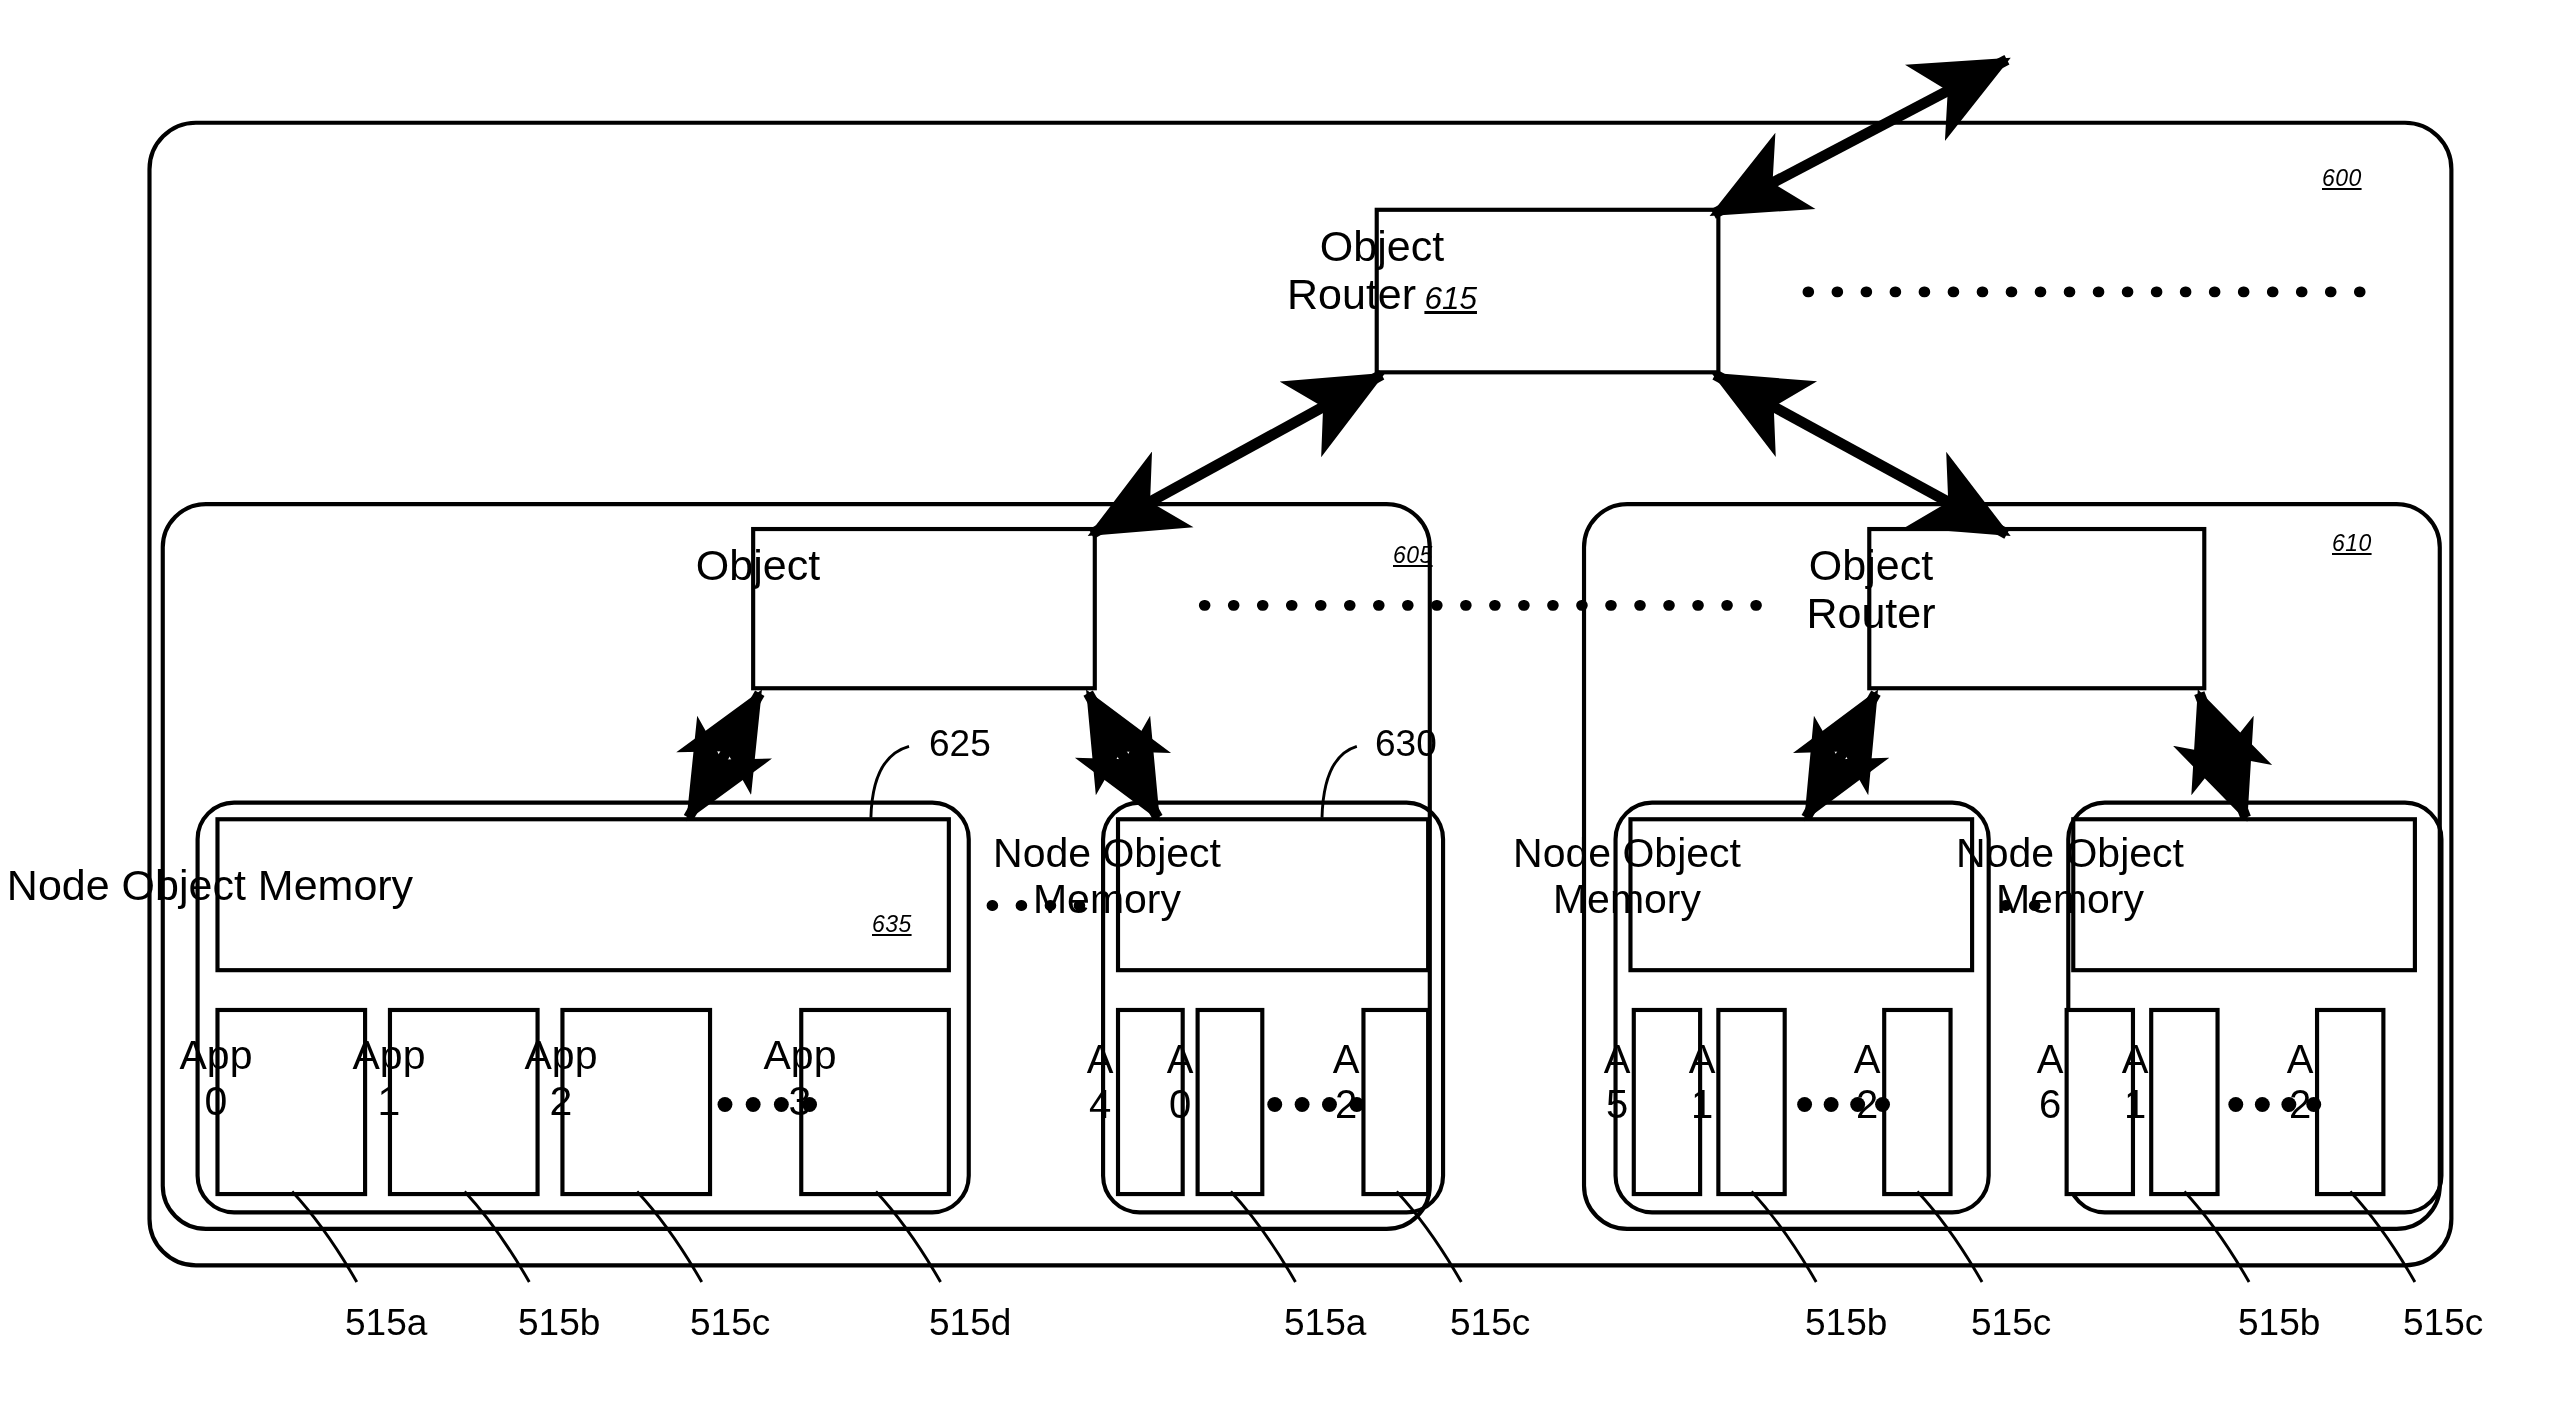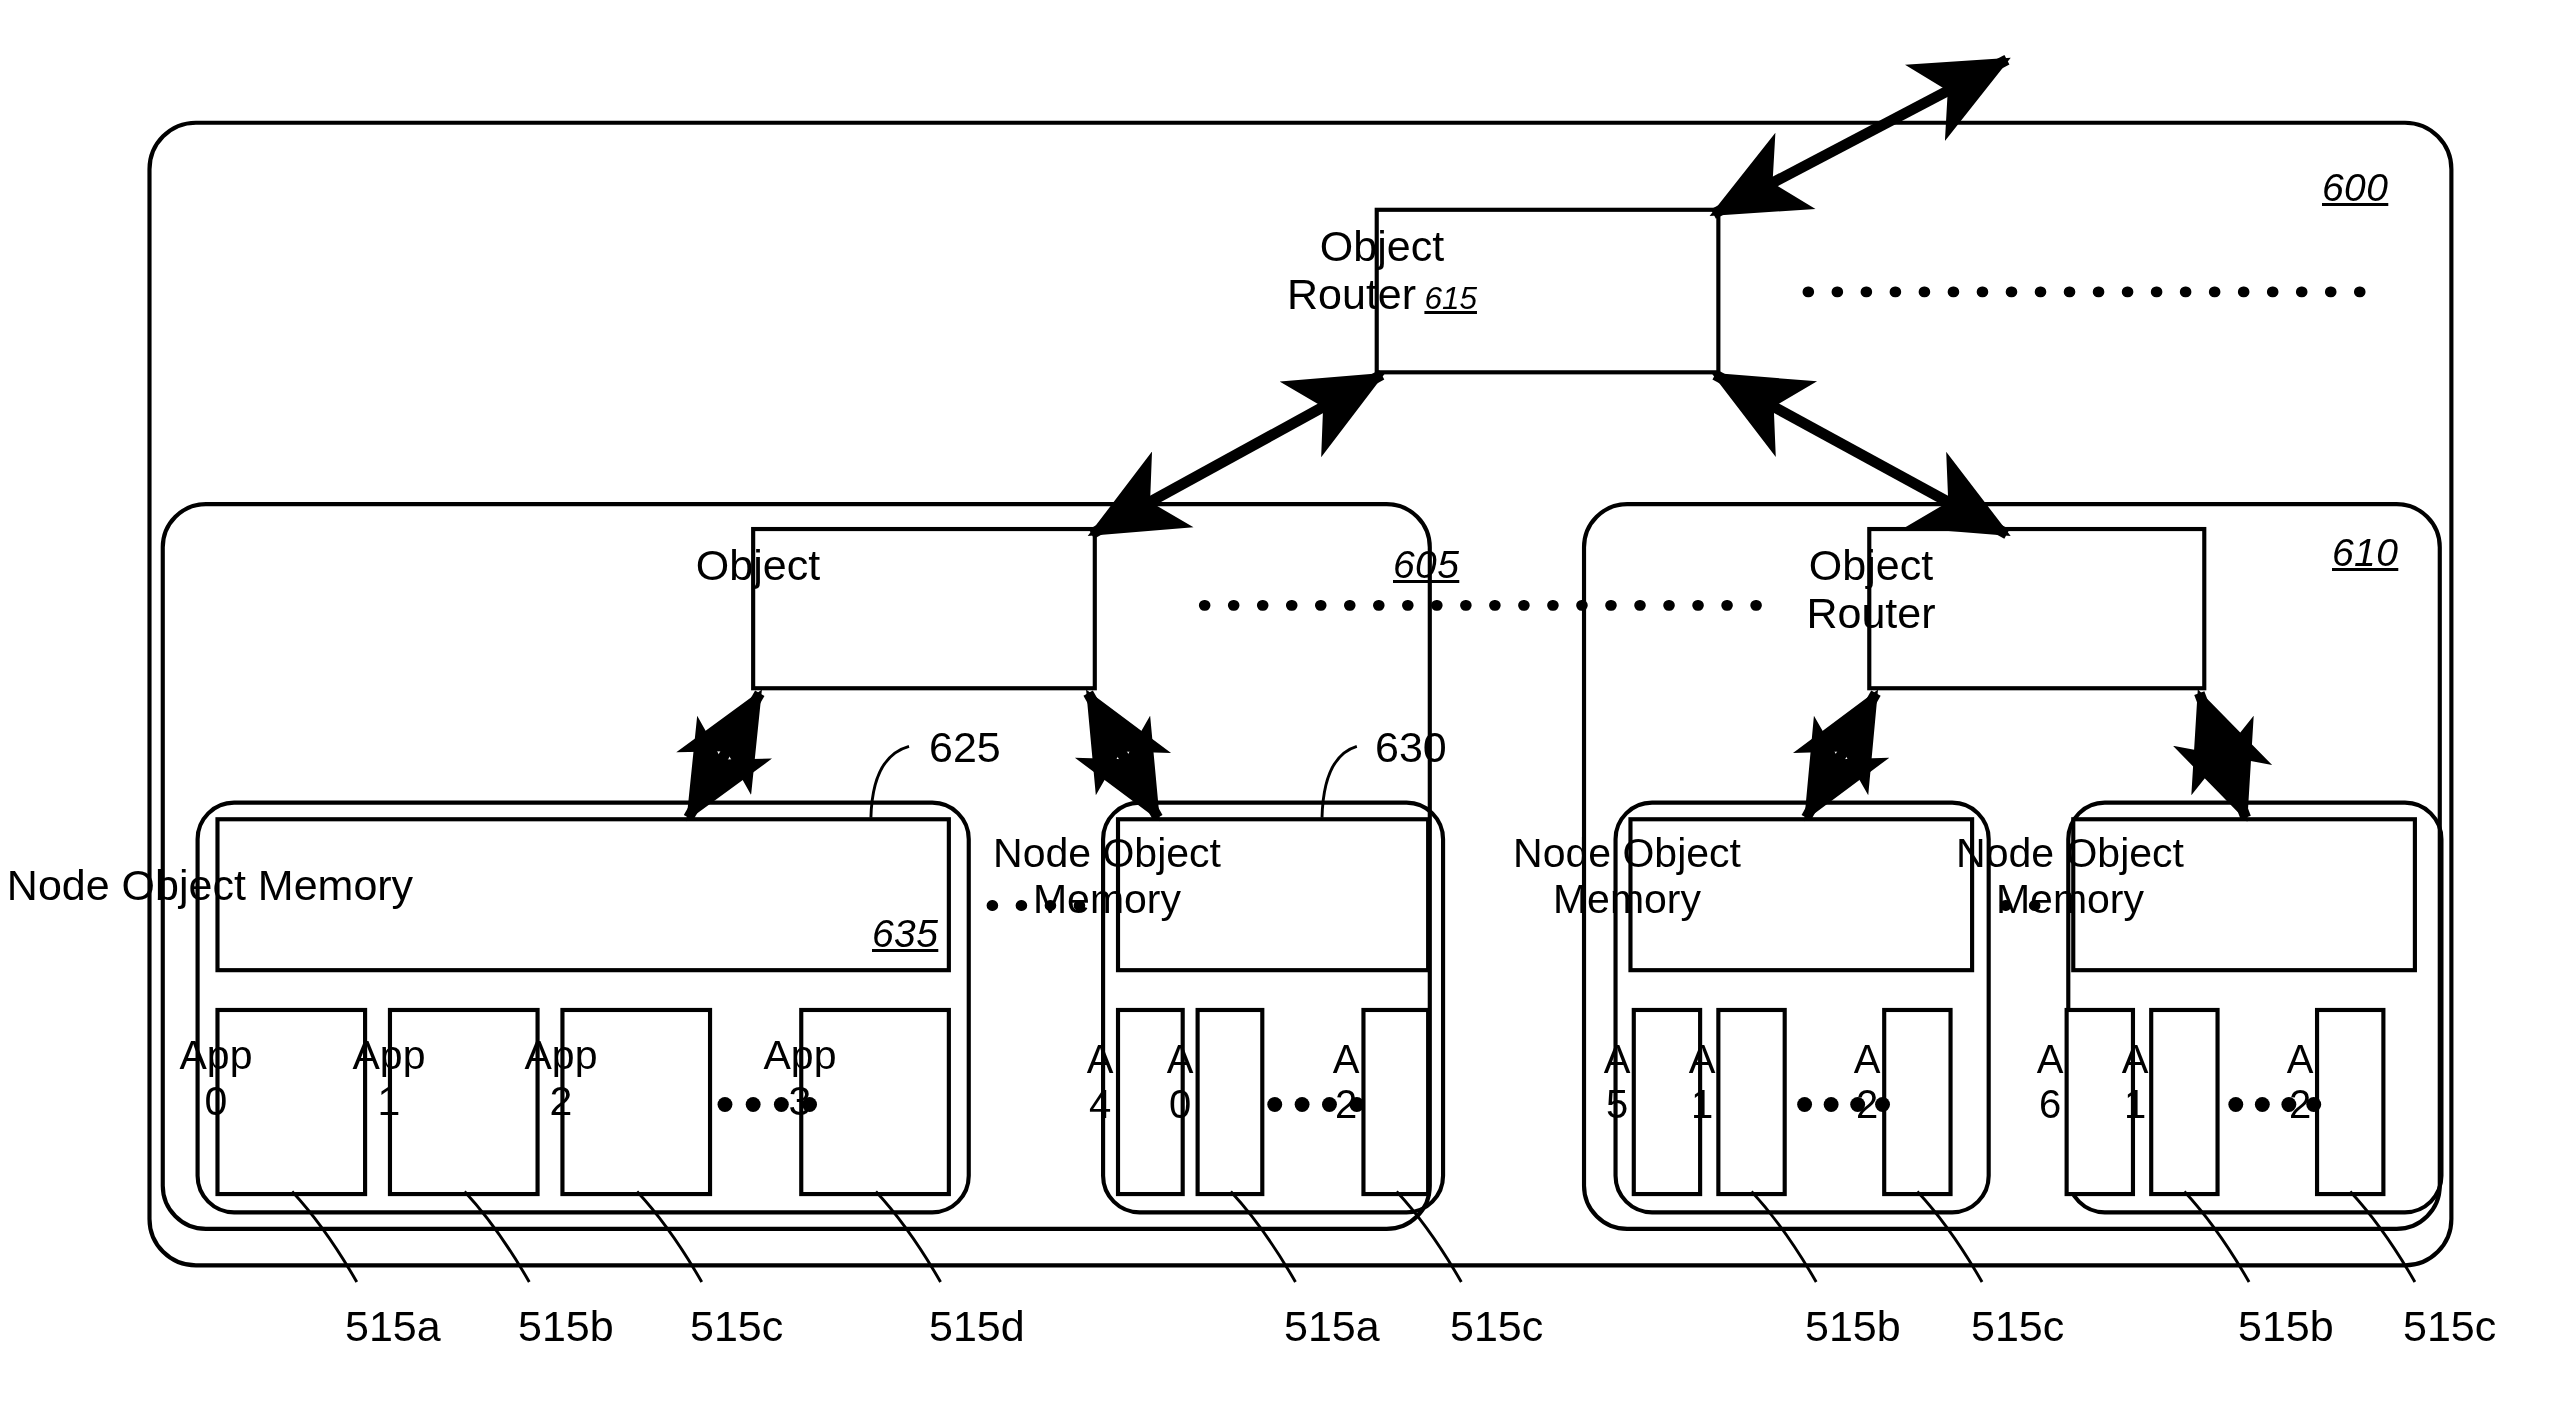--- a/index.html
+++ b/index.html
@@ -28,27 +28,27 @@
   .lbl {
     position: absolute;
     white-space: nowrap;
     line-height: 1.12;
   }
   
   .ref-ital {
     font-style: italic;
     text-decoration: underline;
     font-weight: 500;
-    font-size: 39px;
+    font-size: 23px;
     letter-spacing: 0.4px;
   }
   
   .ref-plain {
     font-style: normal;
-    font-size: 43px;
+    font-size: 37px;
     letter-spacing: 0px;
   }
   .box-title {
     text-align: center;
     font-size: 43px;
     font-weight: 400;
   }
   .box-title-sm {
     text-align: center;
     font-size: 41px;

